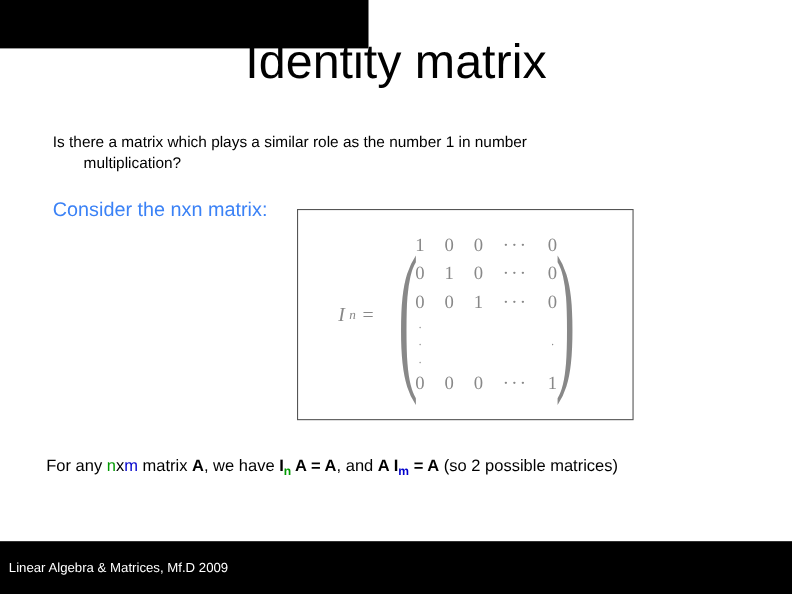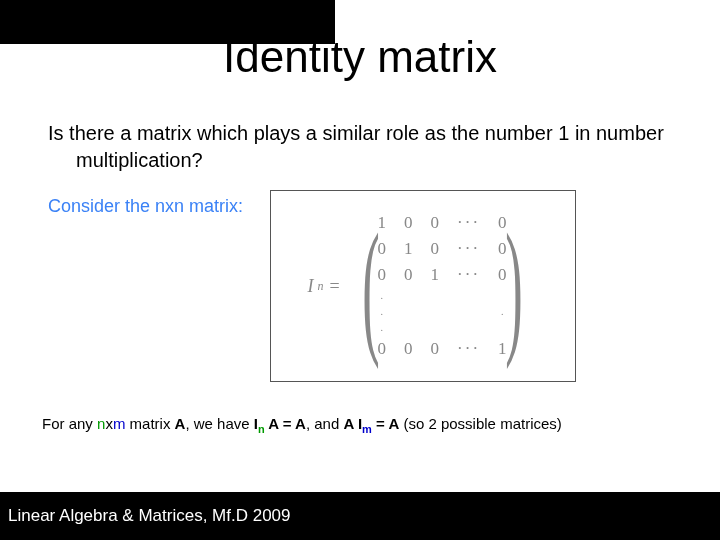--- a/index.html
+++ b/index.html
@@ -25,21 +25,21 @@
     font-size: 44px;
     color: #000;
   }
   .body-area {
     position: absolute;
     top: 120px;
     left: 48px;
     right: 42px;
   }
   .q {
-    font-size: 20px;
+    font-size: 14px;
     color: #000;
     line-height: 1.35;
   }
   .q-indent { padding-left: 28px; }
   .consider {
     margin-top: 22px;
     font-size: 18px;
     color: #3b82f6;
   }
   .matrix-wrap {
@@ -97,21 +97,21 @@
   .ngreen { color: #009a00; }
   .mblue  { color: #0000cc; }
   .bold   { font-weight: bold; }
   .sub    { font-size: 11px; vertical-align: sub; }
   .bottom-black {
     position: absolute;
     bottom: 0; left: 0;
     width: 720px; height: 48px;
     background: #000;
     color: #fff;
-    font-size: 17px;
+    font-size: 12px;
     display: flex;
     align-items: center;
     padding-left: 8px;
   }
 </style>
 </head>
 <body>
 
 <div class="top-black"></div>
 

